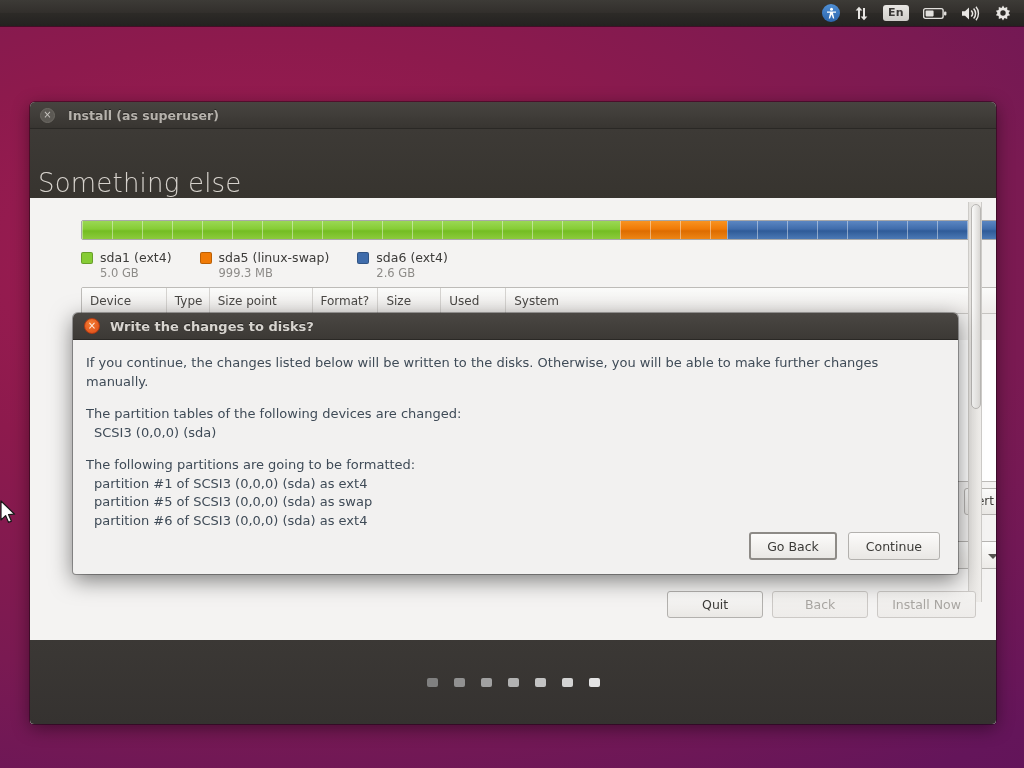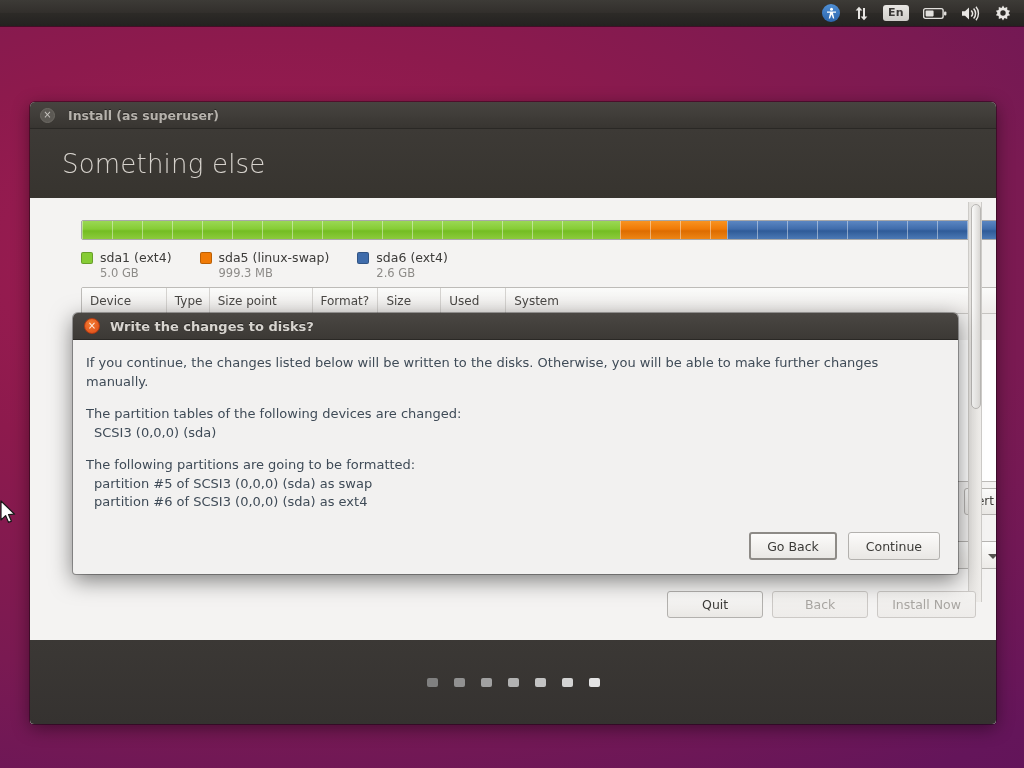--- a/index.html
+++ b/index.html
@@ -58,21 +58,21 @@
     color: #c8c5c0; font-size: 10px; line-height: 10px;
     font-family: "DejaVu Sans", sans-serif;
   }
   #window-title {
     color: #b6b2ac; font-size: 12.5px; font-weight: bold;
     margin-left: 13px; text-shadow: 0 -1px 0 rgba(0,0,0,.4);
   }
   #window-header {
     height: 69px;
     background: linear-gradient(to bottom, #3d3a36, #37342f);
-    padding-left: 32px; display: flex; align-items: center;
+    padding-left: 8px; display: flex; align-items: flex-end;
   }
   #page-title-text {
     color: #d6d2cc; font-size: 26px; font-weight: 300;
     letter-spacing: .2px;
   }
   #window-body {
     position: absolute; left: 0; top: 96px; right: 0; height: 542px;
     background: #f4f3f2;
   }
 
@@ -424,20 +424,21 @@
   <div id="dialog-body">
     <div class="dlg-line">If you continue, the changes listed below will be written to the disks. Otherwise, you will be able to make further changes manually.</div>
     <div class="dlg-gap"></div>
     <div class="dlg-line">The partition tables of the following devices are changed:</div>
     <div id="partition-tables-list">
         <div class="dlg-line dlg-indent">SCSI3 (0,0,0) (sda)</div>
       </div>
     <div class="dlg-gap"></div>
     <div class="dlg-line">The following partitions are going to be formatted:</div>
     <div id="format-list">
+        <div class="dlg-line dlg-indent">partition #1 of SCSI3 (0,0,0) (sda) as ext4</div>
         <div class="dlg-line dlg-indent">partition #5 of SCSI3 (0,0,0) (sda) as swap</div>
         <div class="dlg-line dlg-indent">partition #6 of SCSI3 (0,0,0) (sda) as ext4</div>
       </div>
   </div>
   <div id="dialog-actions">
     <div class="dlg-btn focused">Go Back</div>
     <div class="dlg-btn">Continue</div>
   </div>
 </div>
 

